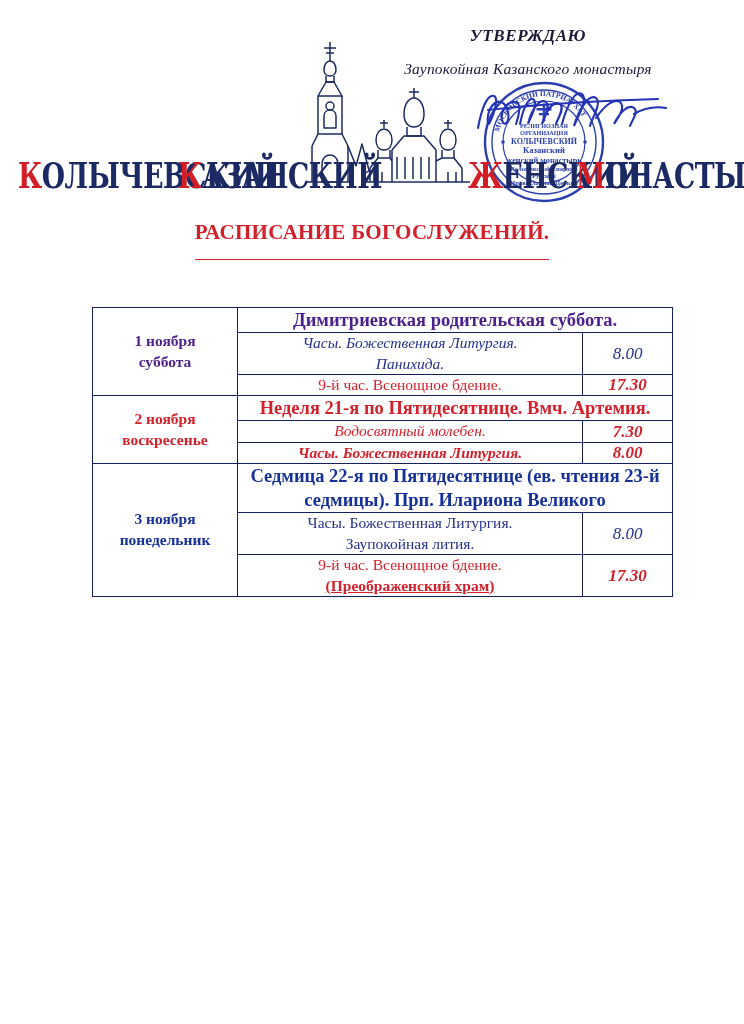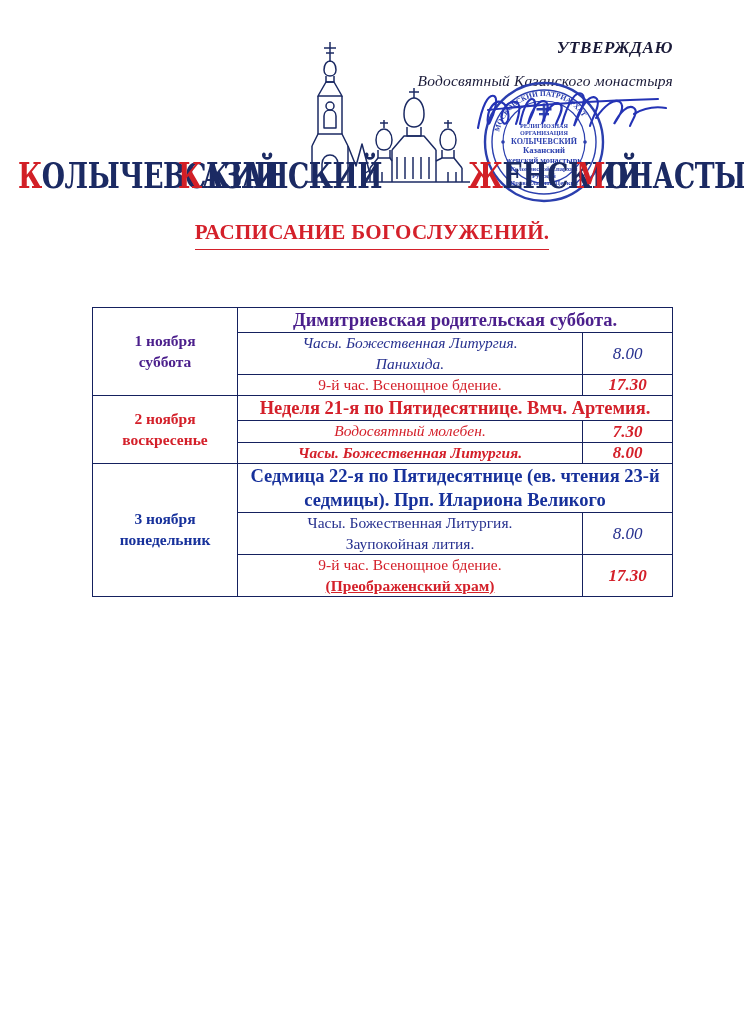--- a/index.html
+++ b/index.html
@@ -17,25 +17,24 @@
 
   
   .header-area {
     position: relative;
     width: 744px;
     height: 210px;
   }
 
   .approve-block {
     position: absolute;
-    right: 71px;
+    right: 46px;
     top: 26px;
-    text-align: right;
+    text-align: center;
     width: 340px;
-    margin-top: 12px;
   }
   .approve-word {
     font-family: "Liberation Serif", serif;
     font-style: italic;
     font-weight: 700;
     font-size: 17px;
     letter-spacing: 0.6px;
     color: #1a1a38;
     display: block;
   }
@@ -120,21 +119,21 @@
     display: block;
     font-family: "Liberation Serif", serif;
     font-weight: 700;
     font-size: 21px;
     color: #d4202a;
     letter-spacing: 0.3px;
     line-height: 1.38;
   }
   .doc-title .line span {
     border-bottom: 1.5px solid #d4202a;
-    padding-bottom: 5px;
+    padding-bottom: 15px;
   }
 
   
   .schedule {
     position: absolute;
     left: 92px;
     top: 307px;
     width: 580px;
     border-collapse: collapse;
     table-layout: fixed;
@@ -194,21 +193,21 @@
   .ul       { text-decoration: underline; }
   .sub-line { display: block; }
 </style>
 </head>
 <body>
 
 <div class="header-area">
 
   <div class="approve-block">
     <span class="approve-word">УТВЕРЖДАЮ</span>
-    <span class="approve-sub">Водосвятный Казанского монастыря</span>
+    <span class="approve-sub">Заупокойная Казанского монастыря</span>
   </div>
 
   <div class="sign-wrap">
     <svg class="stamp" viewBox="0 0 124 124">
       <circle cx="62" cy="62" r="59" fill="none" stroke="#2b3fae" stroke-width="2.4"></circle>
       <circle cx="62" cy="62" r="52" fill="none" stroke="#2b3fae" stroke-width="1.4"></circle>
       <circle cx="62" cy="62" r="41" fill="none" stroke="#2b3fae" stroke-width="1.2"></circle>
       <path id="stamparc" d="M 62,62 m -46,0 a 46,46 0 1,1 92,0" fill="none" stroke="none"></path>
       <text font-family="'Liberation Serif',serif" font-size="7.4" font-weight="bold" fill="#2b3fae">
         <textPath href="#stamparc" startOffset="7%">МОСКОВСКИЙ ПАТРИАРХАТ</textPath>

